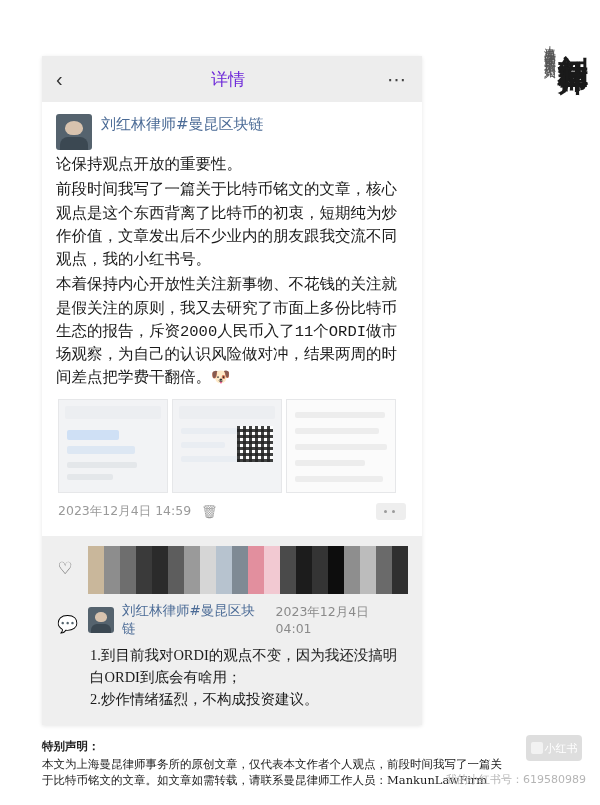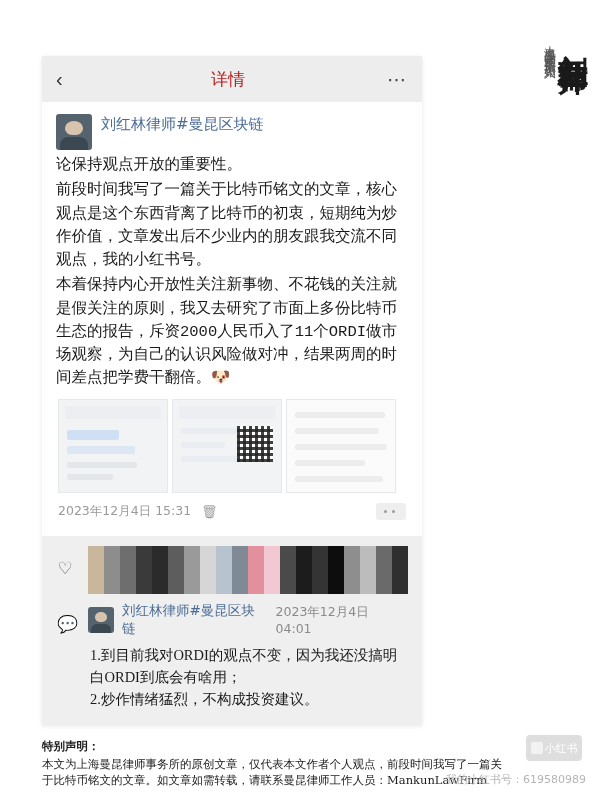--- a/index.html
+++ b/index.html
@@ -76,21 +76,21 @@
     font-size: 20px;
     color: #333;
     width: 26px;
     line-height: 1;
   }
   .nav-title {
     position: absolute;
     left: 0; right: 8px;
     text-align: center;
     font-size: 17px;
-    color: #b91c1c;
+    color: #6d28d9;
     font-weight: 500;
     font-family: "DejaVu Sans", sans-serif;
   }
   .nav-more {
     margin-left: auto;
     font-size: 19px;
     letter-spacing: 2px;
     color: #444;
     z-index: 2;
   }
@@ -398,21 +398,21 @@
         <div class="thumb t3">
           <span class="mini-row" style="top:12px; width:90px; background:#ededed"></span>
           <span class="mini-row" style="top:28px; width:84px; background:#ededed"></span>
           <span class="mini-row" style="top:44px; width:92px; background:#ededed"></span>
           <span class="mini-row" style="top:60px; width:70px; background:#ededed"></span>
           <span class="mini-row" style="top:76px; width:88px; background:#ededed"></span>
         </div>
       </div>
 
       <div class="post-meta">
-        <span class="timestamp">2023年12月4日 15:31</span>
+        <span class="timestamp">2023年12月4日 14:59</span>
         <span class="trash">🗑</span>
         <span class="action-pill"></span>
       </div>
     </div>
 
     <div class="comment-wrap">
       <div class="side-icons">
         <span class="heart">♡</span>
         <span class="bubble">💬</span>
       </div>

